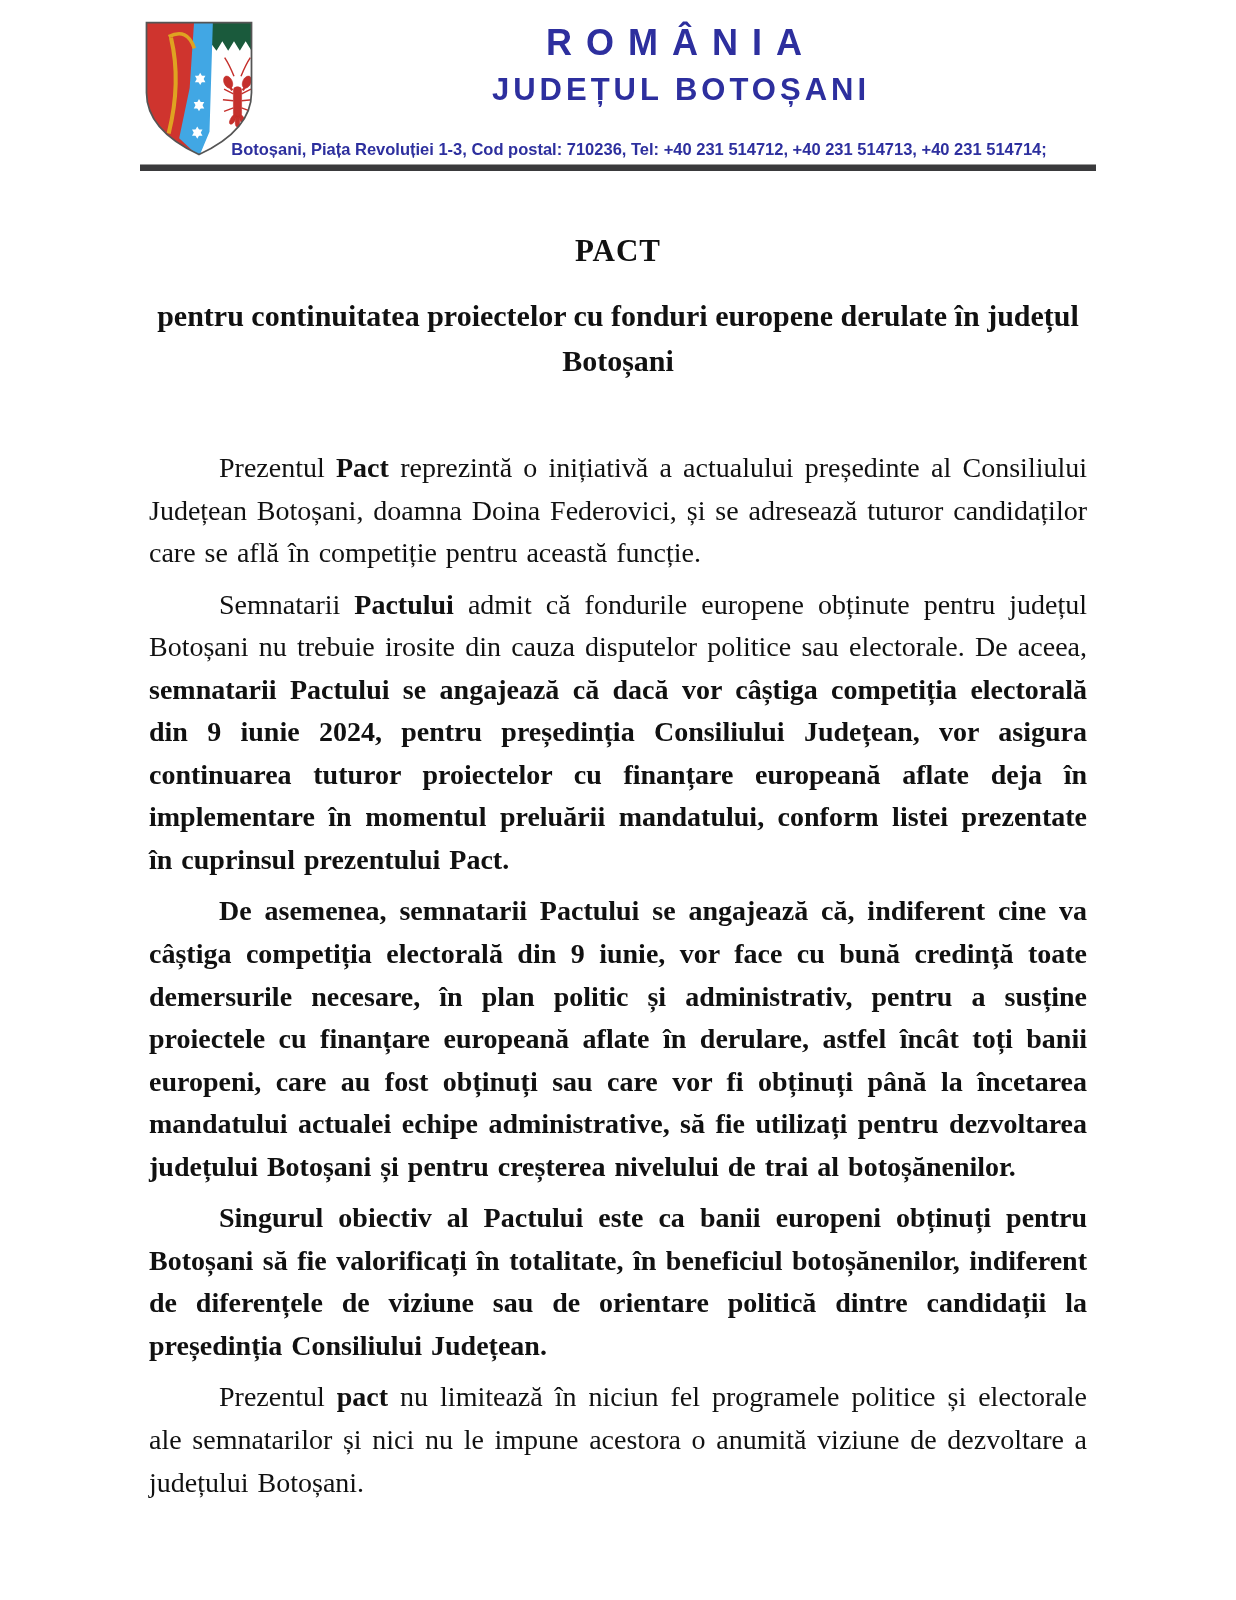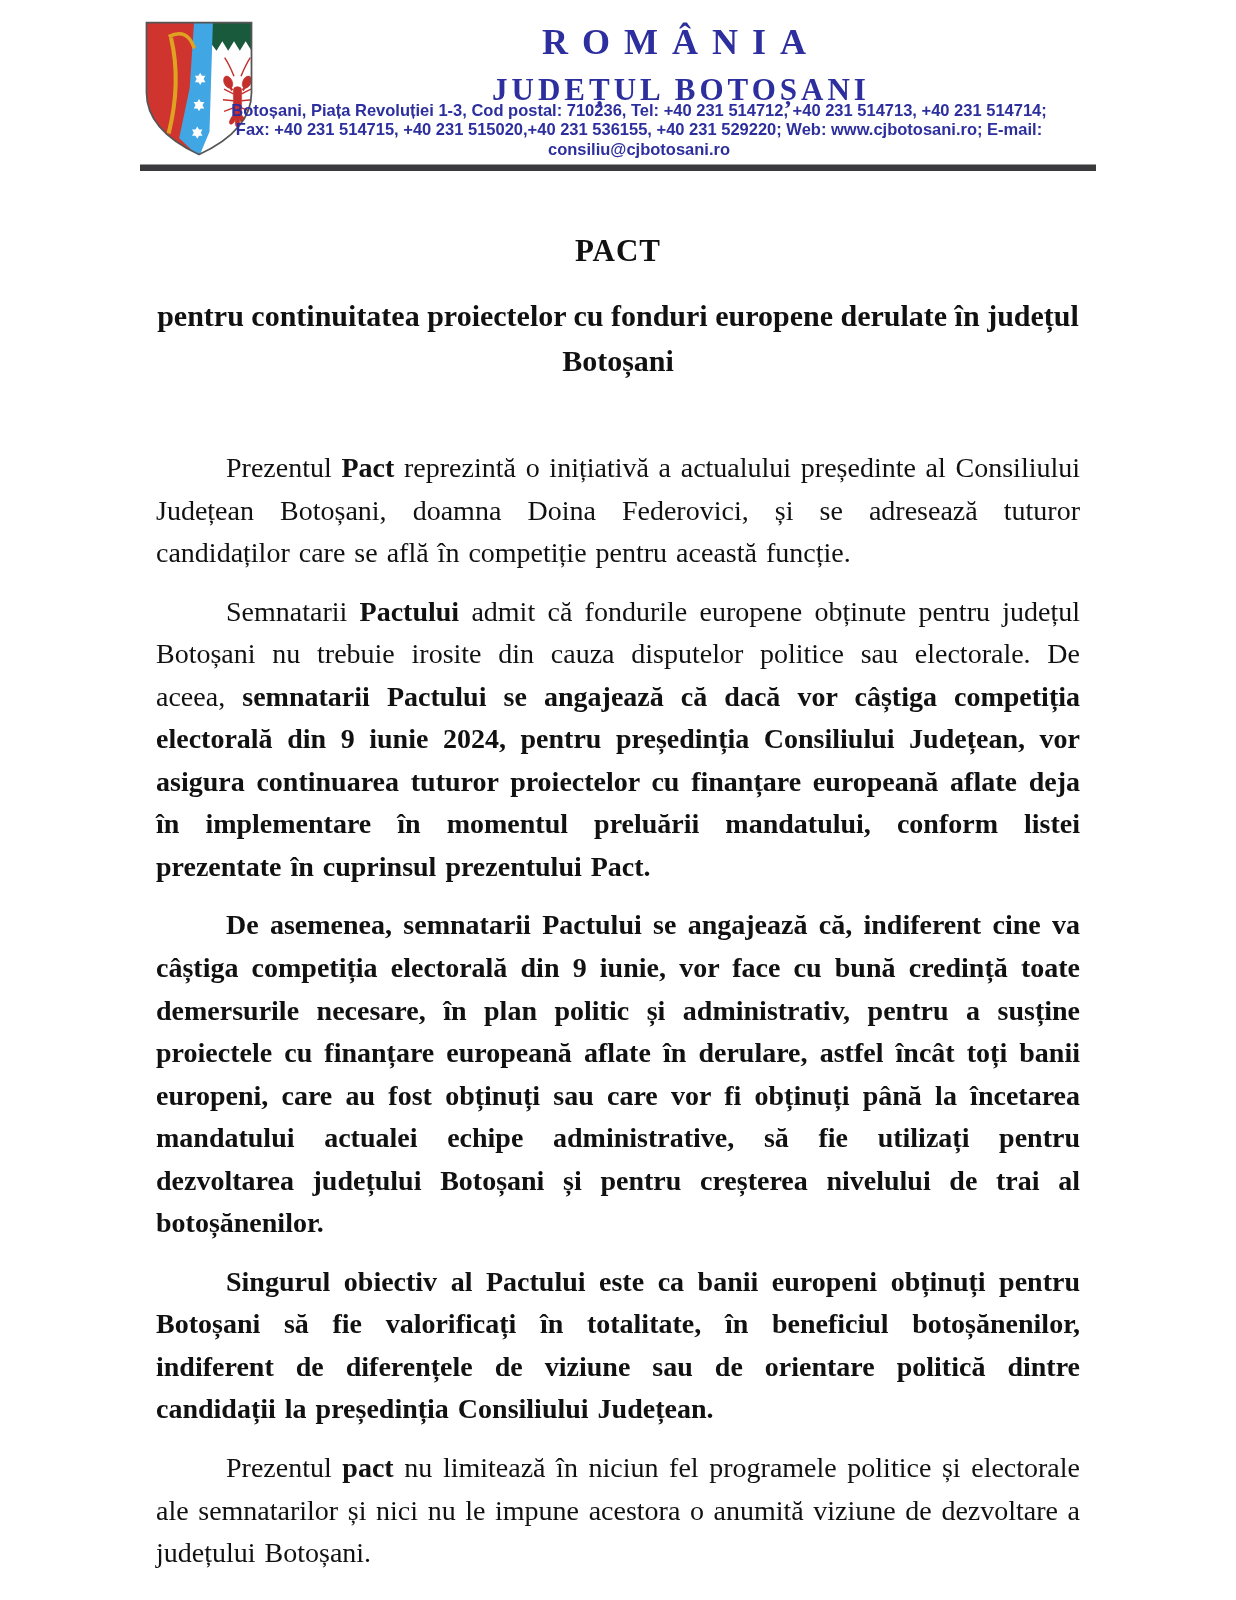--- a/index.html
+++ b/index.html
@@ -3,37 +3,37 @@
 <meta charset="utf-8">
 <style>
   html,body { margin:0; padding:0; background:#ffffff; }
   body { width:1236px; min-height:1600px; font-family:"Liberation Serif","DejaVu Serif",serif; color:#111; }
   .page { width:1236px; min-height:1600px; box-sizing:border-box; padding:16px 140px 40px; position:relative; }
 
   
   .header { position:relative; height:142px; }
   .logo { position:absolute; left:0; top:2px; width:118px; height:140px; }
   .header-text { margin-left:126px; text-align:center; padding-top:8px;
-                 font-family:Liberation Serif, serif; color:var(--accent,#2d2f9e); }
+                 font-family:Liberation Sans, sans-serif; color:var(--accent,#2d2f9e); }
   .country { font-size:36px; font-weight:bold; letter-spacing:14px; line-height:1.05; }
   .county  { font-size:31px; font-weight:bold; letter-spacing:4px;  line-height:1.05; margin-top:12px; }
   .council { font-size:25px; font-weight:bold; letter-spacing:2px;  line-height:1.05; margin-top:3px; }
   .address { position:absolute; left:0; right:0; bottom:-2px; text-align:center; padding-left:42px;
              font-family:"Liberation Sans","DejaVu Sans",sans-serif; font-weight:bold;
              font-size:16.5px; line-height:1.2; color:var(--accent,#2d2f9e); }
   .rule { margin-top:6px; height:6px; background:#3a3a3c; border-top:1px solid #9a9a9a; }
 
   
   .doc-title { margin-top:62px; text-align:center; font-size:31px; font-weight:bold; letter-spacing:1px; }
   .doc-subtitle { margin:24px auto 0; max-width:940px; text-align:center;
                   font-size:30px; font-weight:bold; line-height:1.5; }
 
   
   .doc-body { margin-top:64px; }
-  .doc-body p { margin:16px; text-align:justify; text-indent:70px;
+  .doc-body p { margin:9px; text-align:justify; text-indent:70px;
                 font-size:28px; line-height:1.52; word-spacing:2px; }
   .run-r  { font-weight:normal; font-style:normal; }
   .run-b  { font-weight:bold;   font-style:normal; }
   .run-bi { font-weight:bold;   }
 </style>
 </head>
 <body>
 
 <div class="page">
 
@@ -85,21 +85,20 @@
       <path d="M10,8 H190 V128 Q190,192 100,234 Q10,192 10,128 Z" fill="none" stroke="#555555" stroke-width="3"></path>
     </svg>
 
     <div class="header-text">
       <div class="country">ROMÂNIA</div>
       <div class="county">JUDEȚUL BOTOȘANI</div>
     </div>
 
     <div class="address">
       <div>Botoșani, Piața Revoluției 1-3, Cod postal: 710236, Tel: +40 231 514712, +40 231 514713, +40 231 514714;</div>
-      <div>Fax: +40 231 514715, +40 231 515020,+40 231 536155, +40 231 529220; Web: www.cjbotosani.ro; E-mail: consiliu@cjbotosani.ro</div>
     </div>
   </div>
 
   <div class="rule"></div>
 
   <div class="doc-title">PACT</div>
   <div class="doc-subtitle">pentru continuitatea proiectelor cu fonduri europene derulate în județul Botoșani</div>
 
   <div class="doc-body">
       <p><span class="run-r">Prezentul </span><span class="run-b">Pact</span><span class="run-r"> reprezintă o inițiativă a actualului președinte al Consiliului Județean Botoșani, doamna Doina Federovici, și se adresează tuturor candidaților care se află în competiție pentru această funcție.</span></p>

